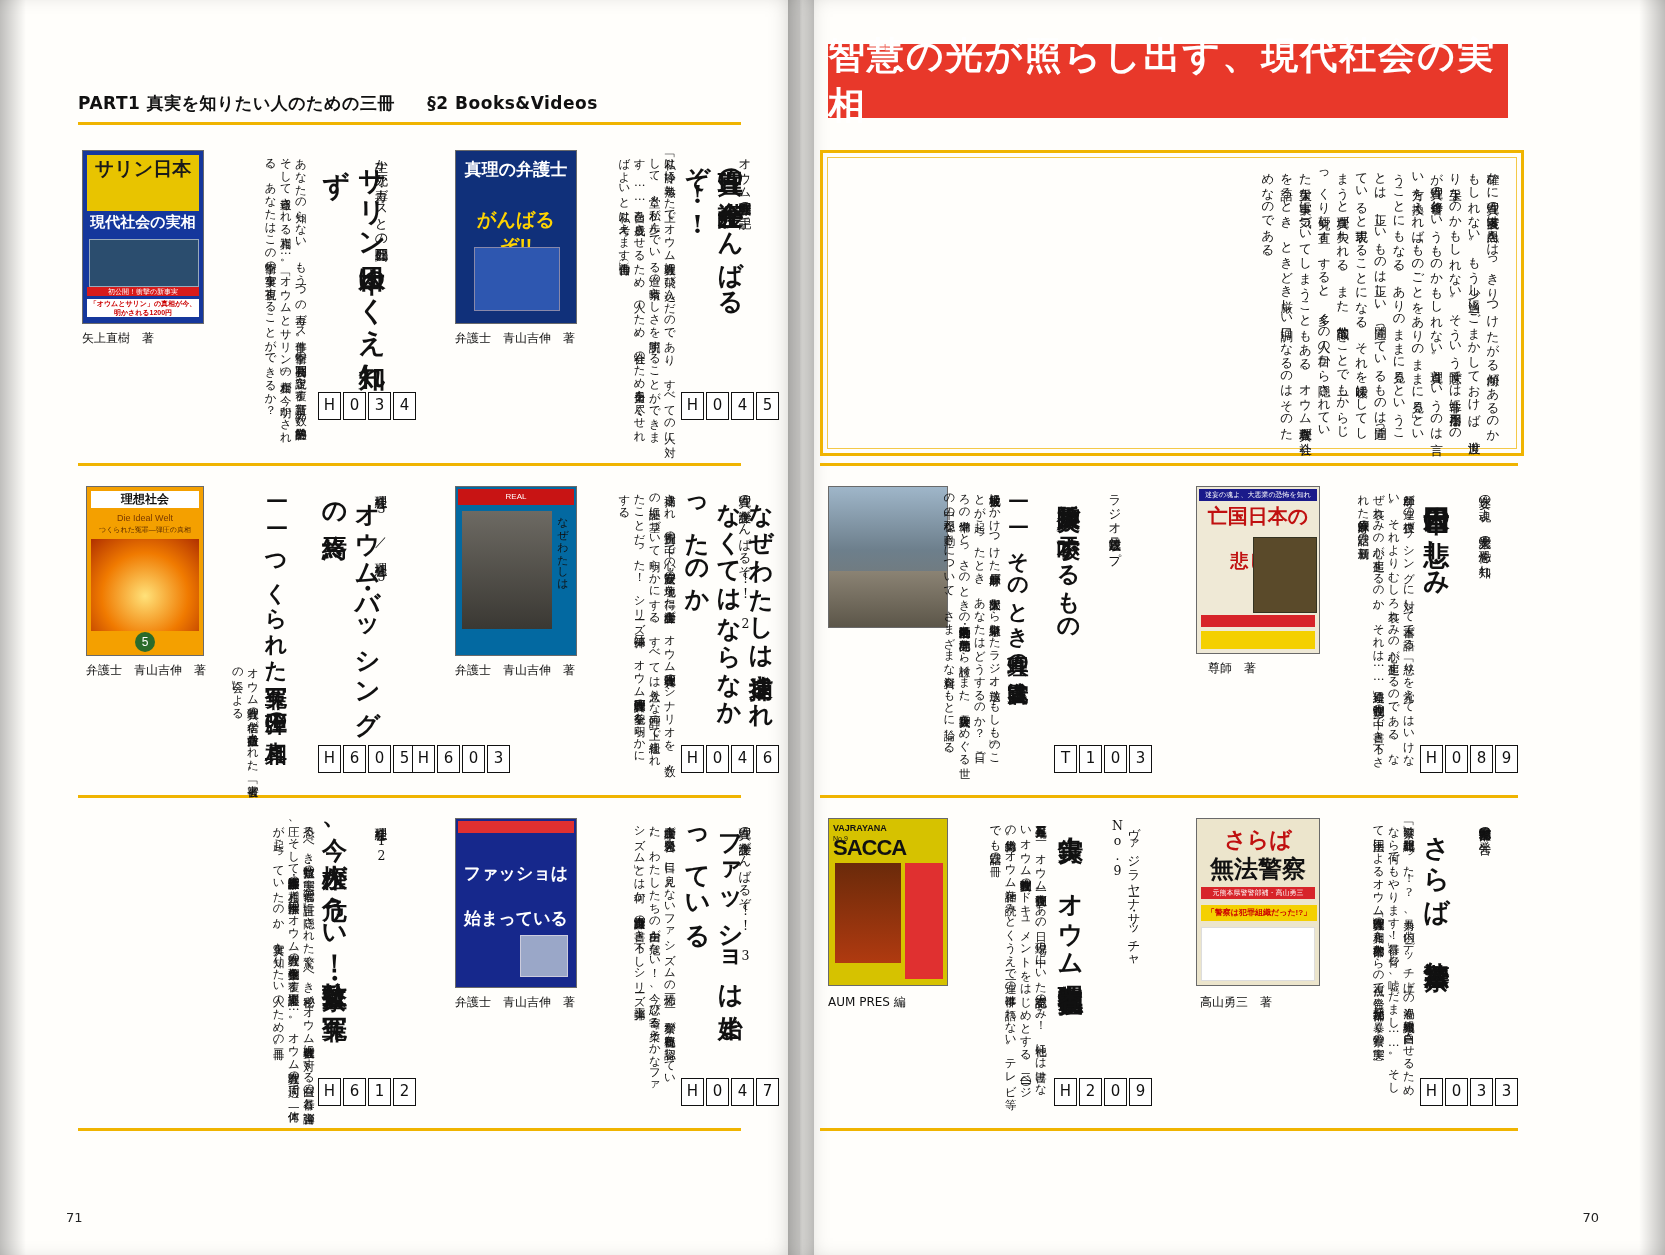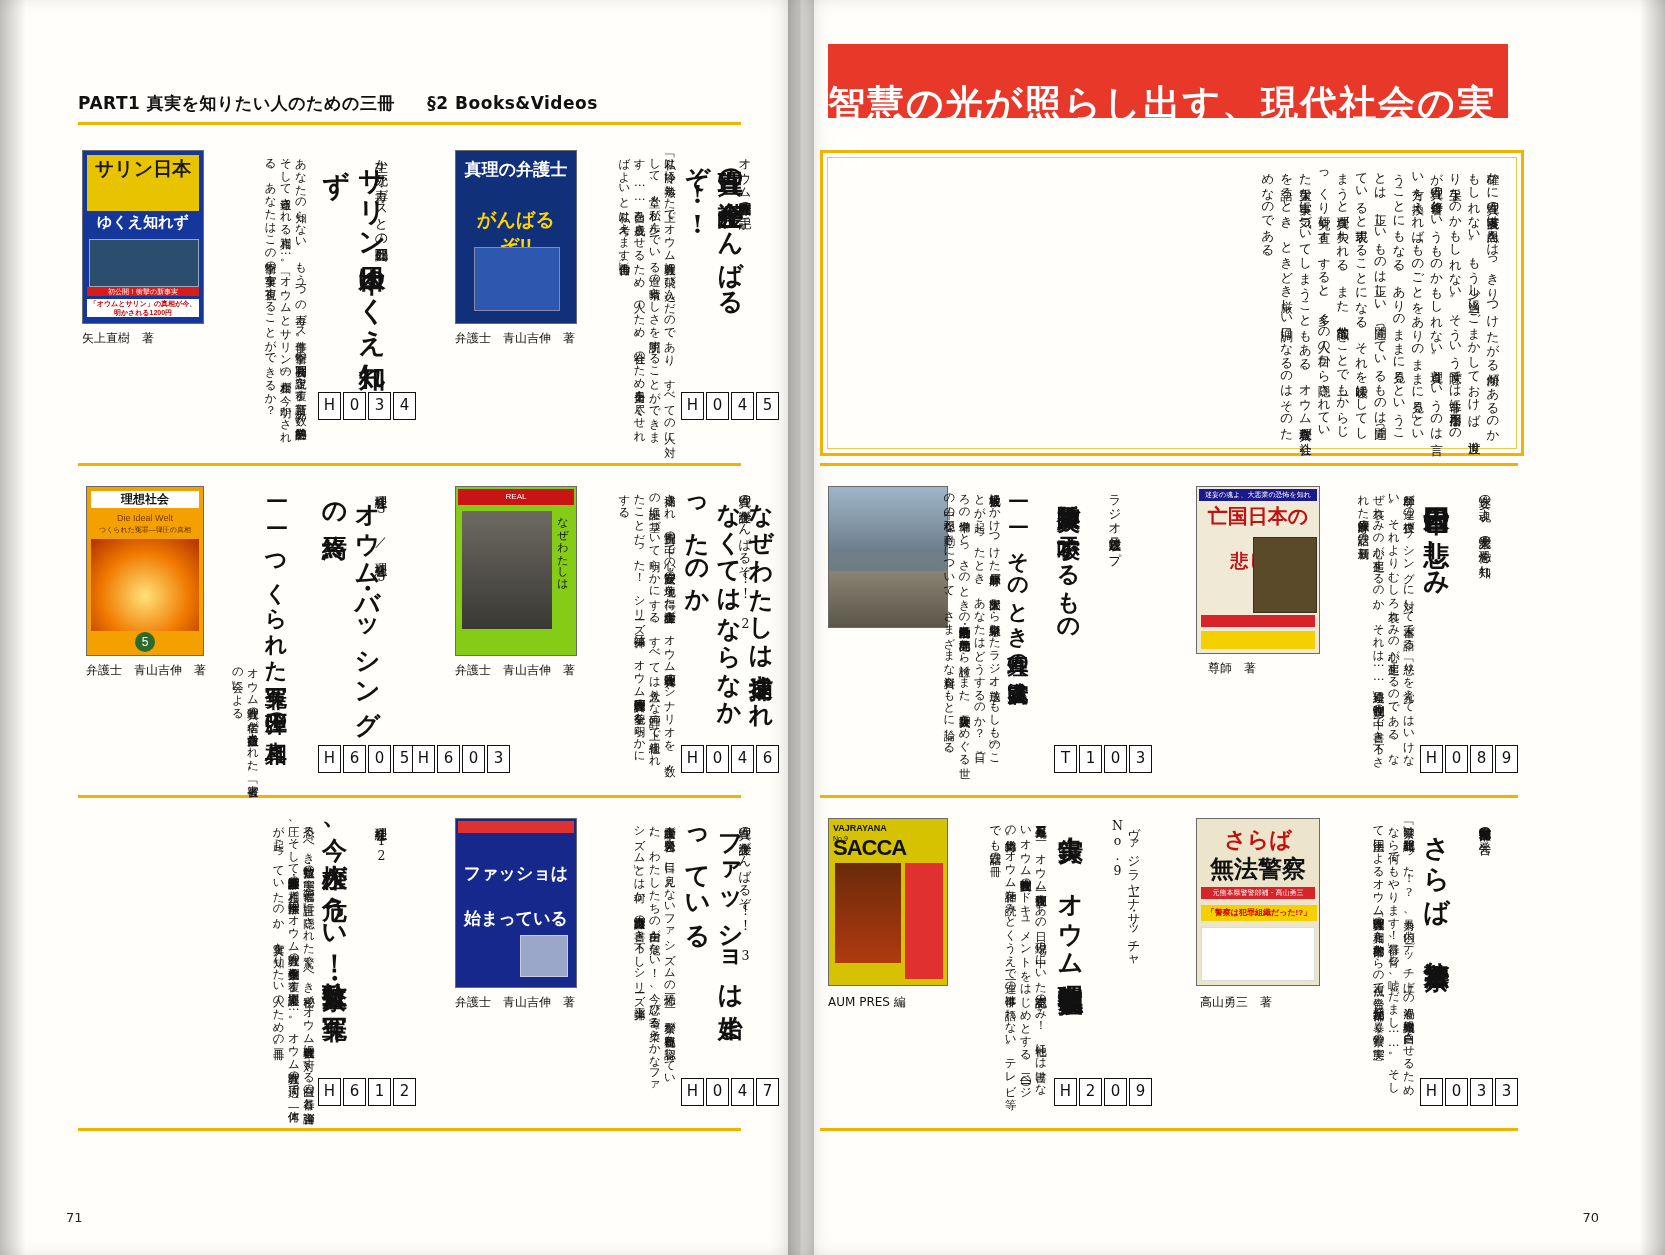--- a/index.html
+++ b/index.html
@@ -31,21 +31,21 @@
   .code span{display:inline-block;width:21px;height:26px;border:1.5px solid #111;font-size:15px;line-height:24px;
              text-align:center;font-family:"DejaVu Sans",sans-serif;color:#111;background:#fff;}
 
   .title-v{position:absolute;font-weight:bold;color:#111;letter-spacing:1px;}
   .sub-v{position:absolute;color:#111;}
   .body-v{position:absolute;color:#111;line-height:1.32;}
 
   
   .banner{position:absolute;left:828px;top:44px;width:680px;height:74px;background:#e8382a;}
   .banner .btxt{position:absolute;left:0;top:0;width:100%;height:100%;display:flex;align-items:center;justify-content:center;
-                color:#fff;font-weight:bold;font-size:37px;letter-spacing:2px;font-family:"DejaVu Sans",sans-serif;margin-top:48px;}
+                color:#fff;font-weight:bold;font-size:37px;letter-spacing:2px;font-family:"DejaVu Sans",sans-serif;}
   .ornbox{position:absolute;left:820px;top:150px;width:698px;height:300px;border:3px solid #f0b400;}
   .ornbox:after{content:"";position:absolute;left:4px;top:4px;right:4px;bottom:4px;border:1px solid #f4c948;}
 
   .pagenum{position:absolute;bottom:30px;font-size:13px;color:#222;font-family:"DejaVu Sans",sans-serif;}
 </style>
 </head>
 <body>
 
 <div id="page">
 
@@ -58,21 +58,21 @@
   </div>
   <div class="hdr-rule"></div>
 
   <div class="col-rule" style="left:78px;top:463px;width:663px;"></div>
   <div class="col-rule" style="left:78px;top:795px;width:663px;"></div>
   <div class="col-rule" style="left:78px;top:1128px;width:663px;"></div>
 
   <div class="lentry">
     <div class="cover" style="left:82px;top:150px;width:120px;height:172px;background:#15379c;">
       <div style="position:absolute;left:4px;top:4px;right:4px;height:56px;background:#e8c400;color:#1a1a1a;font-weight:bold;font-size:19px;line-height:27px;text-align:center;">サリン日本</div>
-      <div style="position:absolute;left:4px;top:62px;right:4px;color:#fff;font-weight:bold;font-size:15px;text-align:center;">ゆくえ知れず</div>
+      <div style="position:absolute;left:4px;top:62px;right:4px;color:#fff;font-weight:bold;font-size:15px;text-align:center;">現代社会の実相</div>
       <div style="position:absolute;left:6px;top:88px;width:108px;height:46px;background:#2b4d6e;border:1px solid #9ab;"></div>
       <div style="position:absolute;left:4px;top:136px;right:4px;background:#d81b1b;color:#fff;font-size:7px;text-align:center;line-height:9px;">初公開！衝撃の新事実</div>
       <div style="position:absolute;left:4px;top:148px;right:4px;background:#fff;color:#c00;font-size:7px;text-align:center;line-height:9px;font-weight:bold;">「オウムとサリン」の真相が今、明かされる1200円</div>
     </div>
     <div class="byline" style="left:82px;top:330px;">矢上直樹　著</div>
     <div class="code" style="left:318px;top:392px;">
       <span>H</span>
         <span>0</span>
         <span>3</span>
         <span>4</span>
@@ -121,21 +121,21 @@
         <span>0</span>
         <span>3</span>
     </div>
     <div class="vtext title-v" style="left:318px;top:486px;height:250px;font-size:25px;">オウム・バッシングの終焉</div>
     <div class="vtext title-v" style="left:262px;top:486px;height:250px;font-size:22px;">——つくられた冤罪　弾圧の真相</div>
     <div class="vtext sub-v" style="left:372px;top:486px;height:110px;font-size:12.5px;">理想社会 3　／　理想社会 5</div>
     <div class="vtext body-v" style="left:208px;top:660px;height:120px;width:52px;font-size:11.5px;">オウム真理教の信者が白昼堂々拉致された。「被害者の会」による</div>
   </div>
 
   <div class="lentry">
-    <div class="cover" style="left:455px;top:486px;width:120px;height:168px;background:#84cc16;">
+    <div class="cover" style="left:455px;top:486px;width:120px;height:168px;background:#0369a1;">
       <div style="position:absolute;left:2px;top:2px;right:2px;height:16px;background:#c81414;color:#fff;font-size:8px;text-align:center;line-height:16px;">REAL</div>
       <div style="position:absolute;left:62px;top:22px;width:52px;color:#111;font-size:11px;writing-mode:vertical-rl;text-orientation:upright;line-height:14px;">なぜわたしは</div>
       <div style="position:absolute;left:6px;top:24px;width:90px;height:118px;background:linear-gradient(#6d6a63,#3a3833);"></div>
     </div>
     <div class="byline" style="left:455px;top:662px;">弁護士　青山吉伸　著</div>
     <div class="code" style="left:681px;top:745px;">
       <span>H</span>
         <span>0</span>
         <span>4</span>
         <span>6</span>

